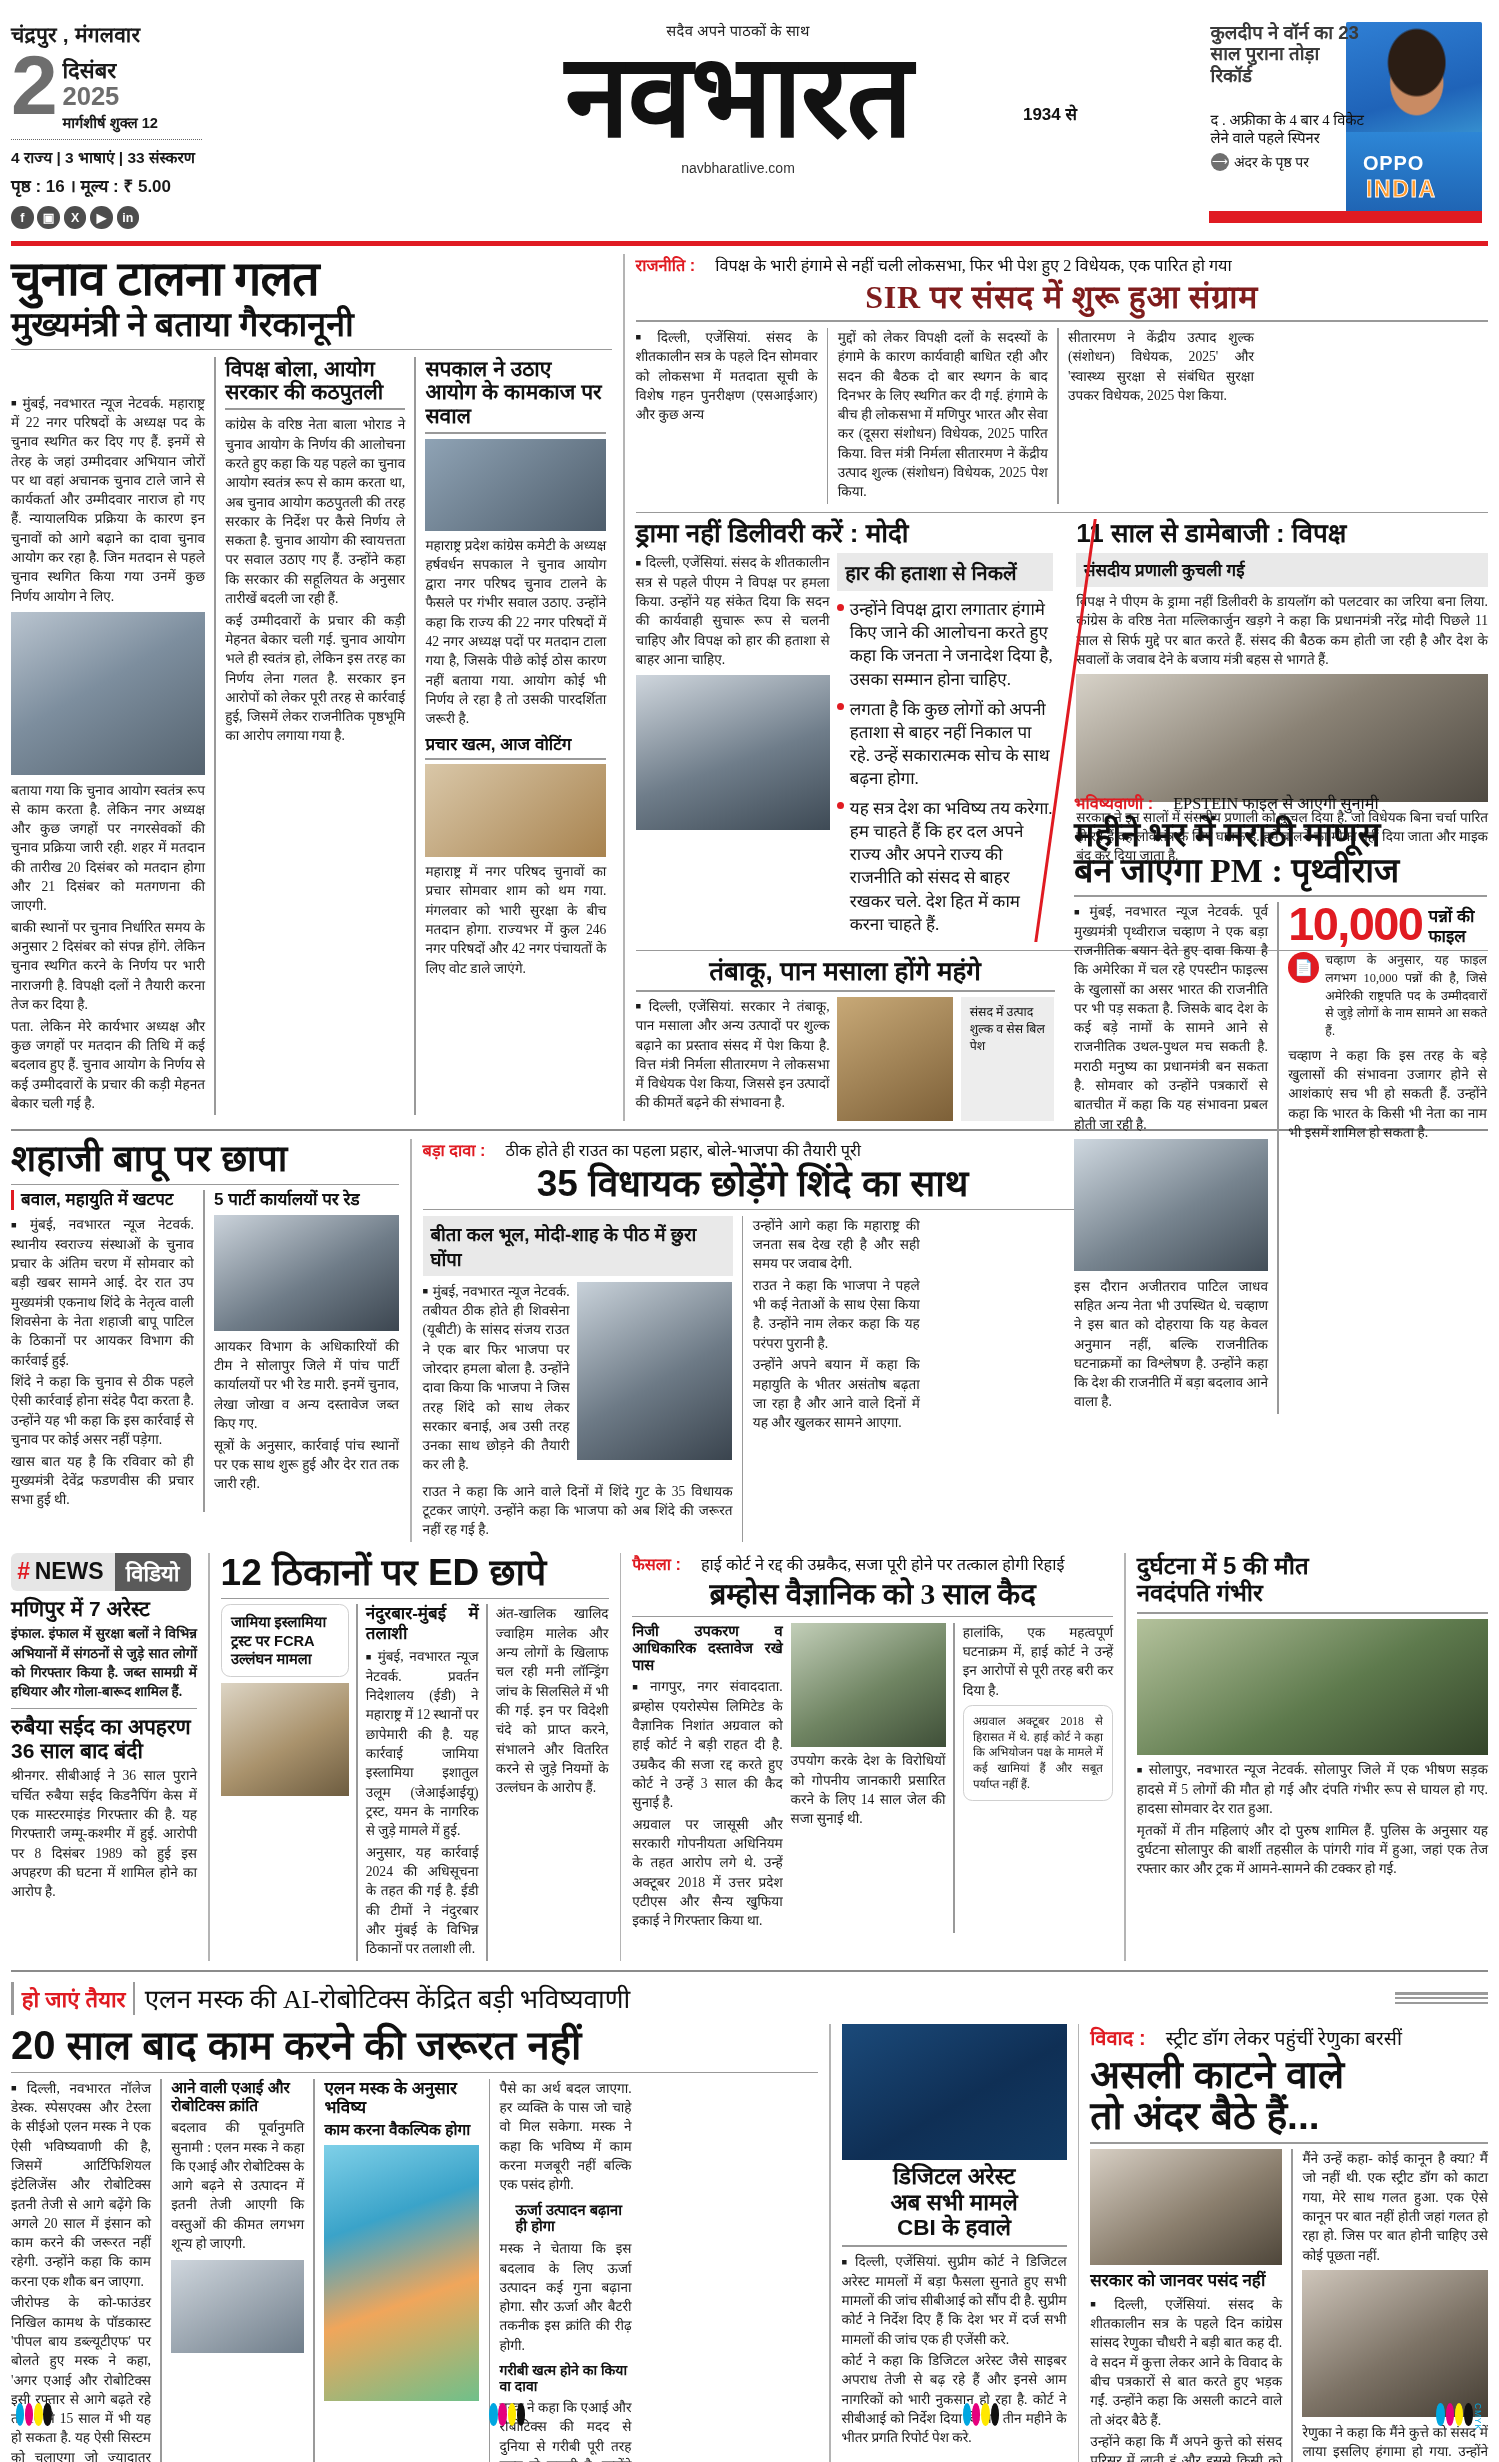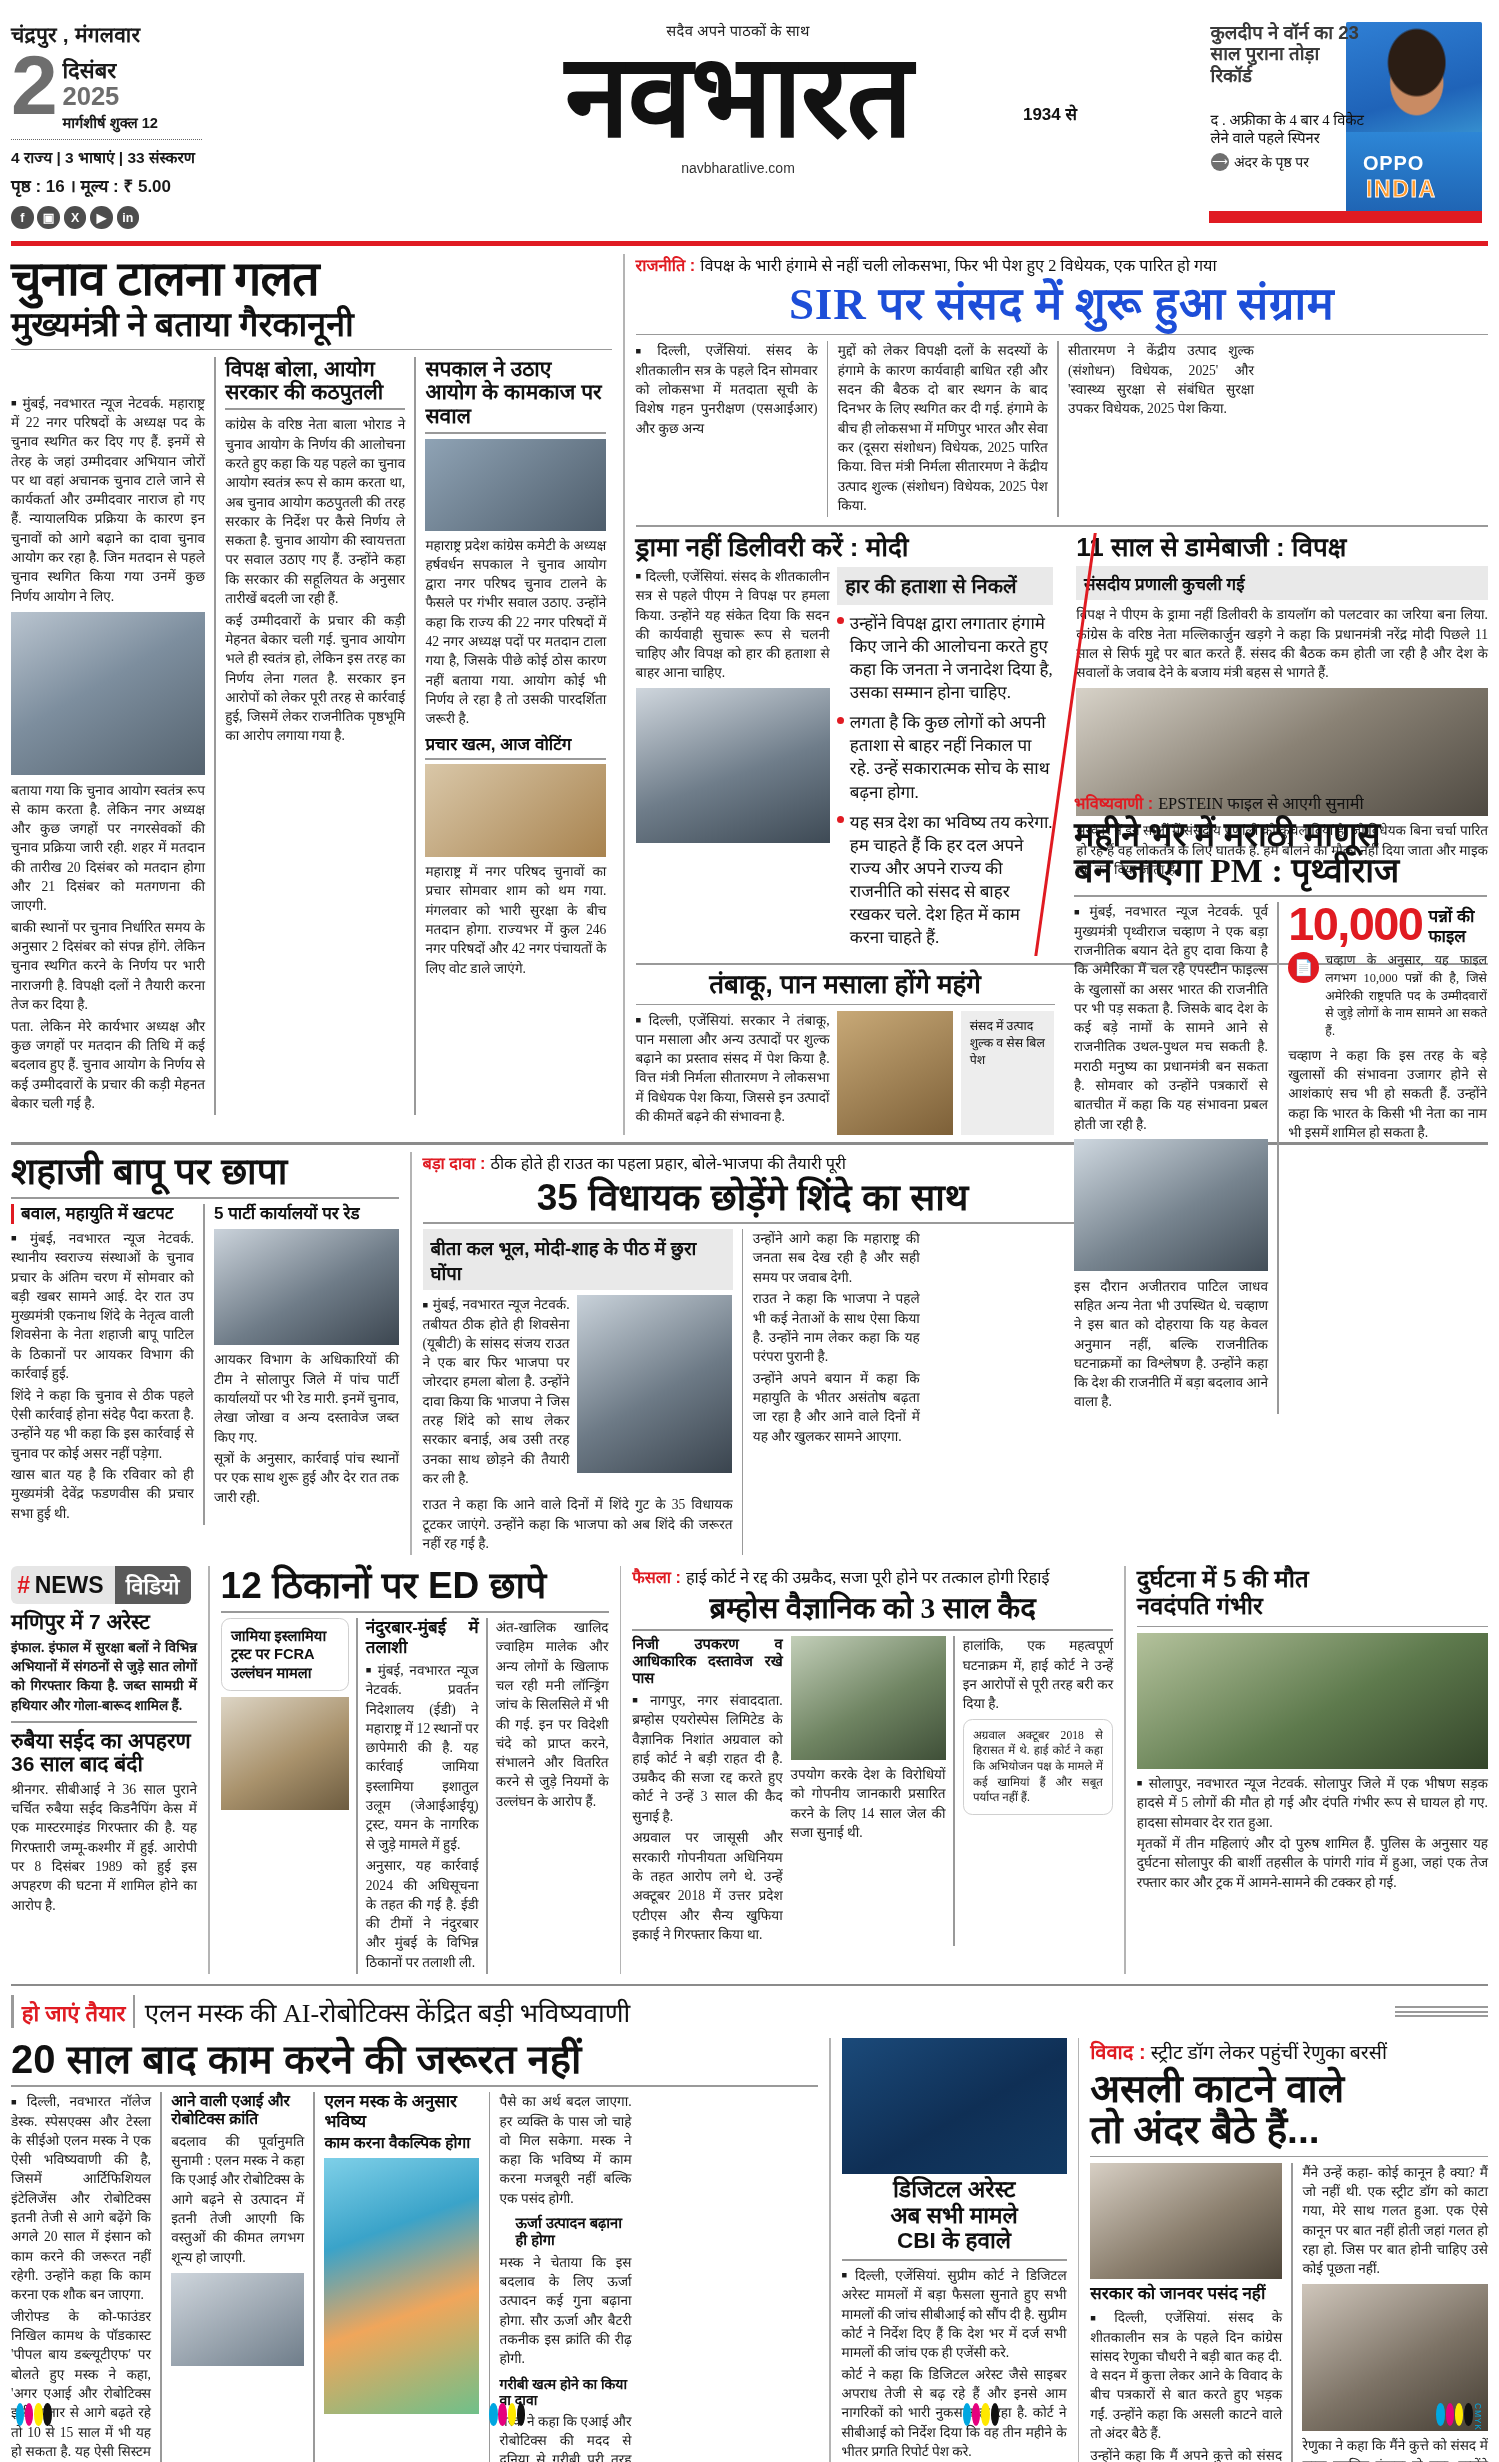--- a/index.html
+++ b/index.html
@@ -93,36 +93,36 @@
     font-family: "Liberation Sans", sans-serif; font-weight: bold; font-size: 20px; letter-spacing: 0.8px;
   }
   .promo-photo .india {
     position: absolute; bottom: 22px; left: 20px; color: #ff9b2e;
     font-family: "Liberation Sans", sans-serif; font-weight: bold; font-size: 23px; letter-spacing: 1.6px;
     -webkit-text-stroke: 0.8px #fff;
   }
   .promo-bar { height: 12.4px; background: #e01b22; width: 273px; margin-top: 0; }
 
   
-  .kicker-row { display: flex; align-items: baseline; gap: 5px; font-size: 15.5px; }
+  .kicker-row { display: flex; align-items: baseline; gap: 20px; font-size: 15.5px; }
   .kicker-red { color: #e01b22; font-weight: bold; font-family: "Liberation Sans", sans-serif; font-size: 16.3px; }
   .kicker-txt { color: #111; font-size: 16.3px; }
 
   .red-tag {
     color: #e01b22; font-weight: bold; font-family: "Liberation Sans", sans-serif;
     font-size: 18px; padding-right: 4.7px;
   }
 
   
   .hl-xl { font-family: "Liberation Sans", sans-serif; font-weight: bold; font-size: 48px; line-height: 1.05; color: #111; letter-spacing: -0.8px; }
   .hl-lg { font-family: "Liberation Sans", sans-serif; font-weight: bold; font-size: 37px; line-height: 1.06; color: #111; }
   .hl-md { font-family: "Liberation Sans", sans-serif; font-weight: bold; font-size: 26px; line-height: 1.1; color: #111; }
   .hl-sm { font-family: "Liberation Sans", sans-serif; font-weight: bold; font-size: 21px; line-height: 1.12; color: #111; }
   .hl-xs { font-family: "Liberation Sans", sans-serif; font-weight: bold; font-size: 17px; line-height: 1.15; color: #111; }
-  .hl-serif-xl { font-family: "Liberation Serif", serif; font-weight: bold; font-size: 45px; line-height: 1.04; color: #1d4ed8; }
+  .hl-serif-xl { font-family: "Liberation Serif", serif; font-weight: bold; font-size: 32px; line-height: 1.04; color: #7f1d1d; }
   .hl-serif-lg { font-family: "Liberation Serif", serif; font-weight: bold; font-size: 34px; line-height: 1.06; color: #111; }
   .hl-serif-md { font-family: "Liberation Serif", serif; font-weight: bold; font-size: 25px; line-height: 1.1; color: #111; }
 
   
   .body { font-size: 13.6px; line-height: 1.42; text-align: justify; color: #1b1b1b; }
   .body p { margin-bottom: 2.3px; }
   .dateline { font-weight: bold; }
   .sq::before { content: "\25A0"; font-size: 9.3px; margin-right: 3.9px; vertical-align: 1.6px; }
 
   

